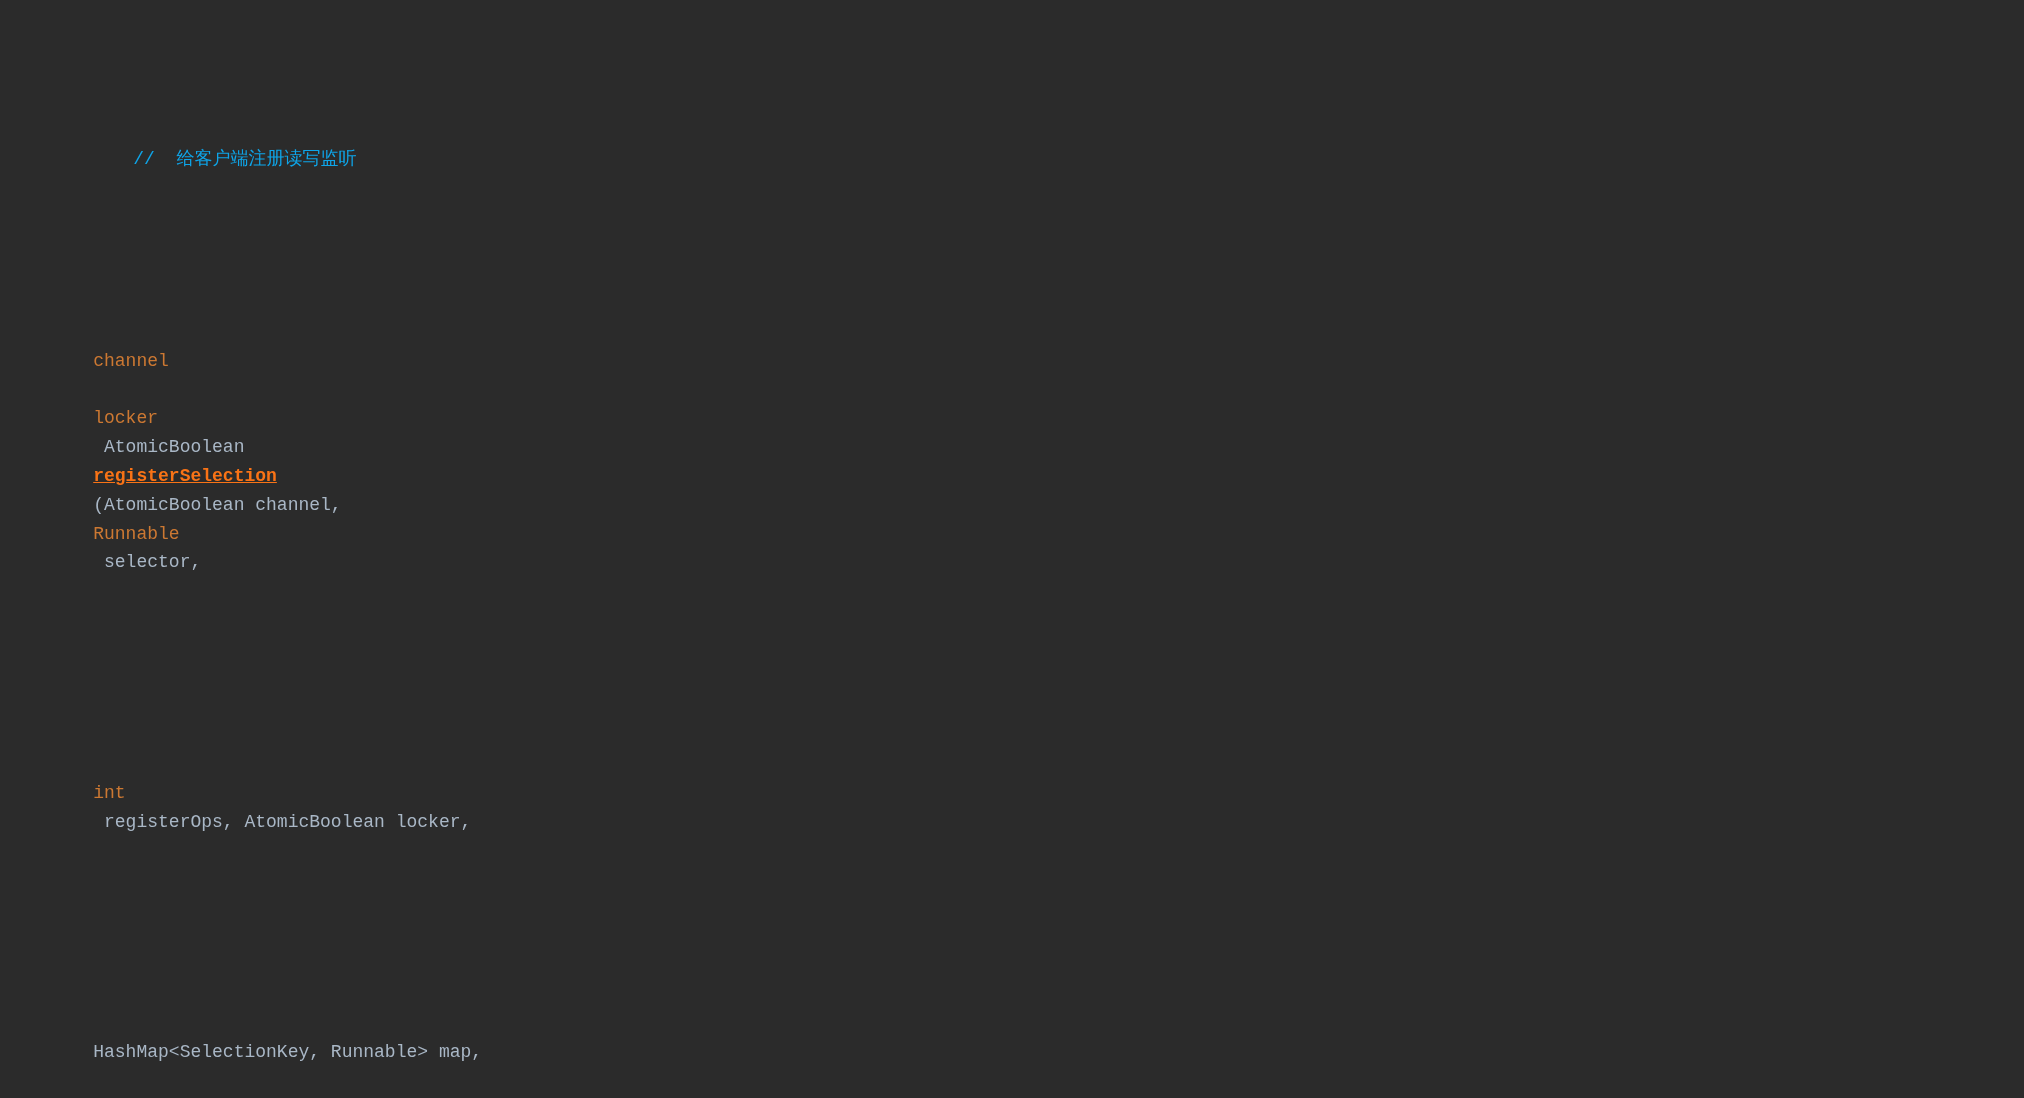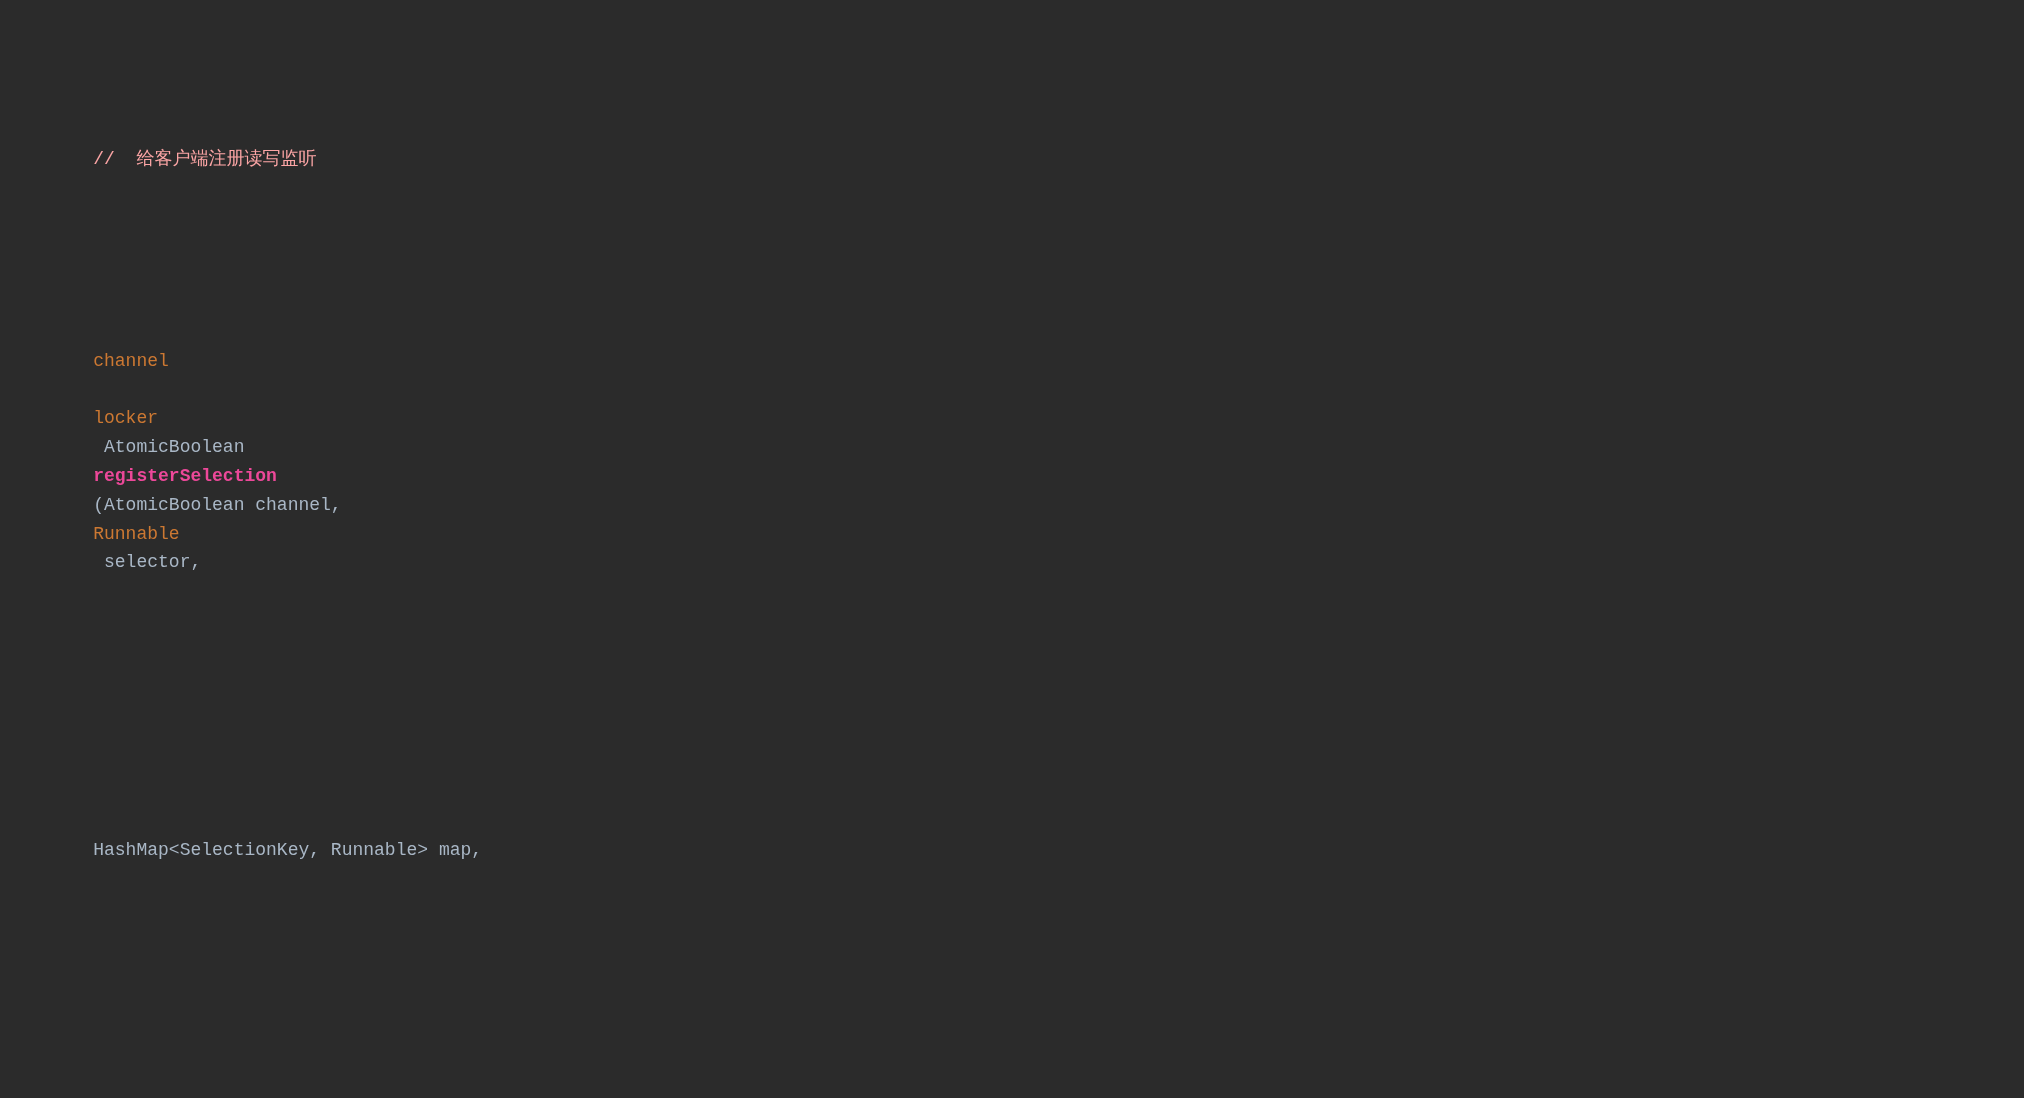--- a/index.html
+++ b/index.html
@@ -17,30 +17,32 @@
       padding: 30px 50px;
       min-height: 1098px;
       width: 2024px;
     }
 
     .code-block {
       white-space: pre;
     }
 
     .comment {
-      color: #fca5a5;
+      color: #0ea5e9;
+      margin-left: 40px;
     }
 
     .keyword {
       color: #cc7832;
     }
 
     .method-name {
-      color: #ec4899;
+      color: #f97316;
       font-weight: bold;
+      text-decoration: underline;
     }
 
     .line {
       display: block;
     }
   </style>
 </head>
 <body>
 
 <div class="code-block">
@@ -55,20 +57,25 @@
     <span> </span>
     <span class="keyword">locker</span>
     <span> AtomicBoolean </span>
     <span class="method-name">registerSelection</span>
     <span>(AtomicBoolean channel, </span>
     <span class="keyword">Runnable</span>
     <span> selector,</span>
   </div>
 
   
+  <div class="line">
+    <span>                                                            </span>
+    <span class="keyword">int</span>
+    <span> registerOps, AtomicBoolean locker,</span>
+  </div>
 
   
   <div class="line">
     <span>                                                            </span>
     <span>HashMap&lt;SelectionKey, Runnable&gt; map,</span>
   </div>
 
   
   
 

